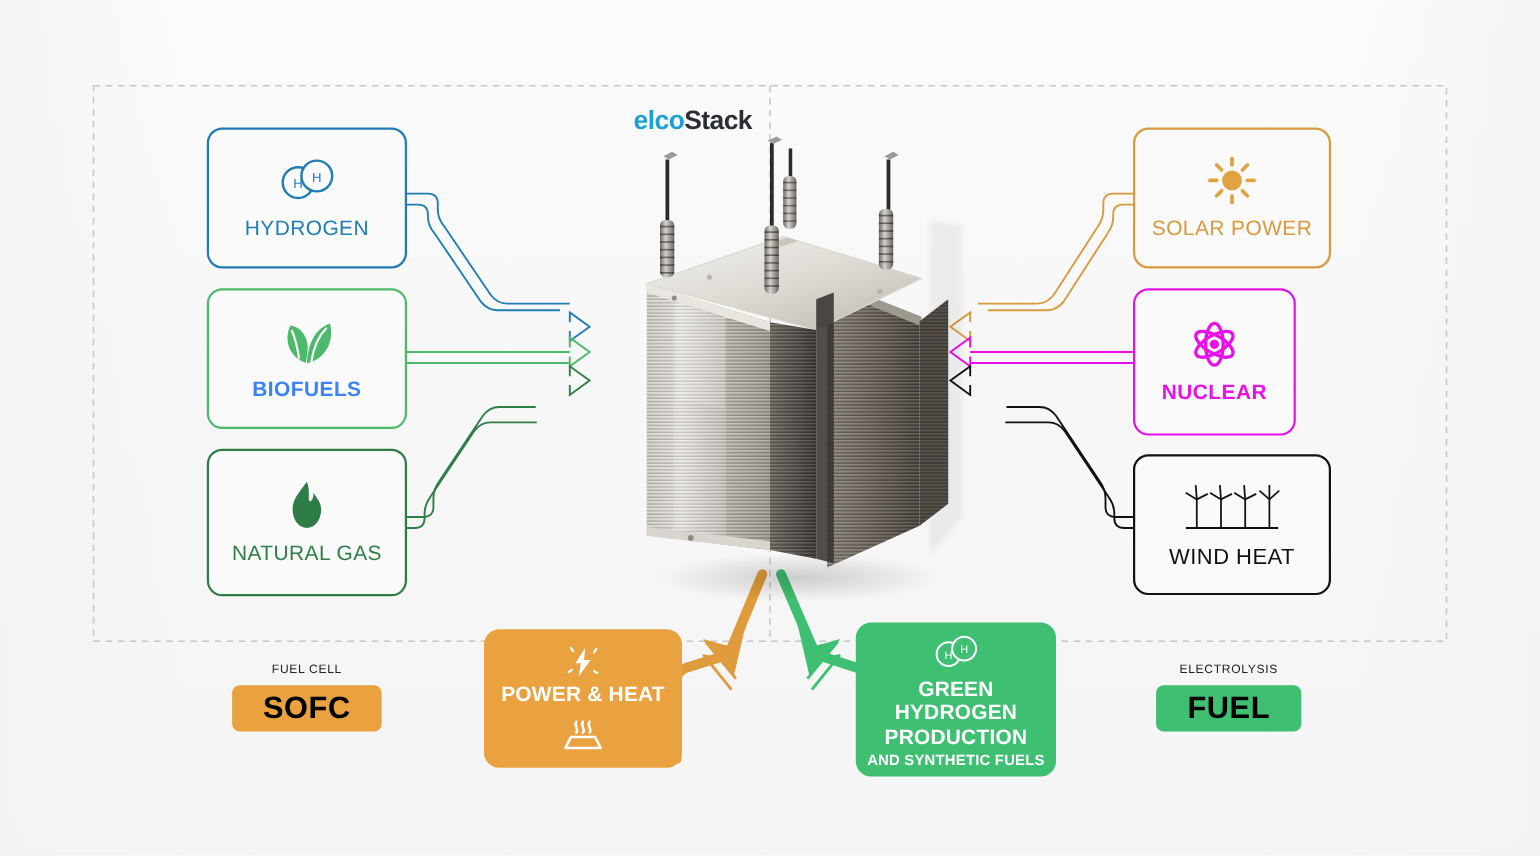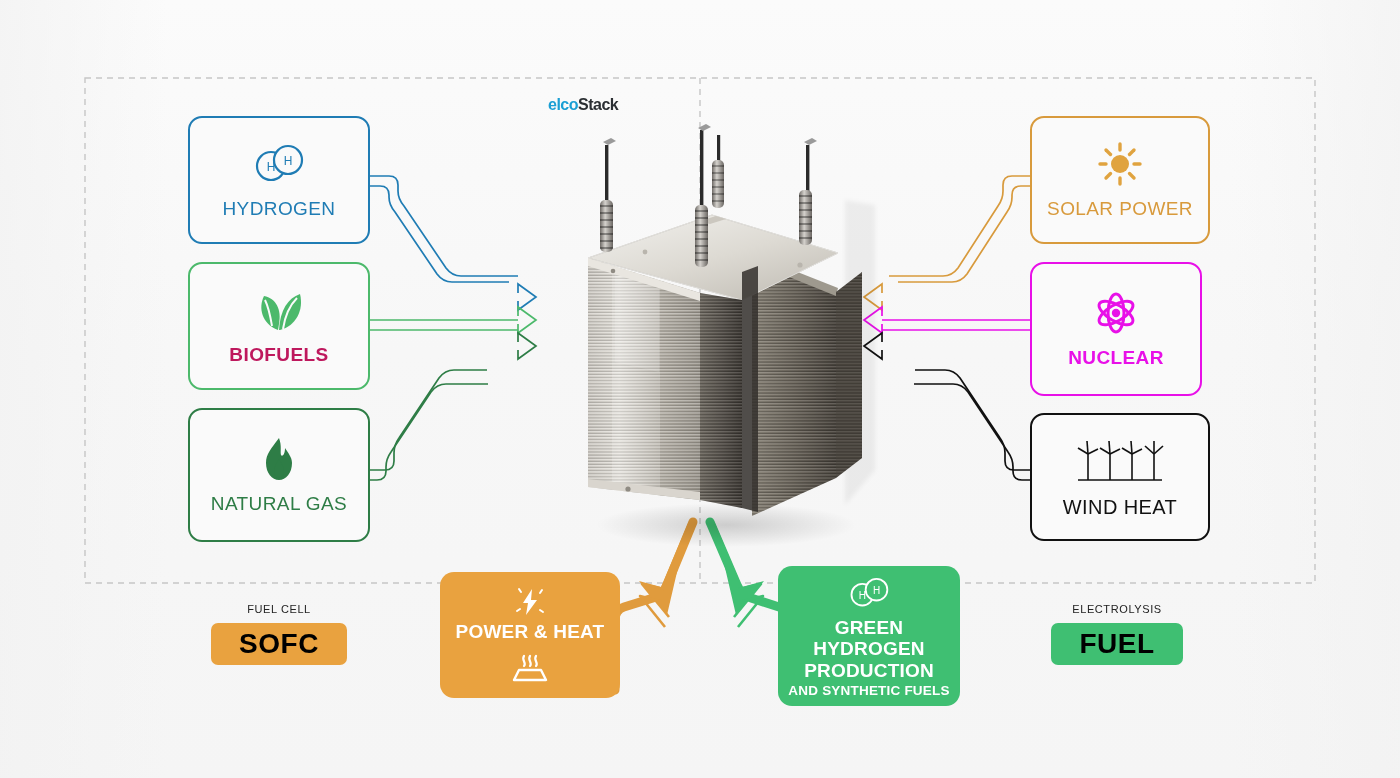--- a/index.html
+++ b/index.html
@@ -6,21 +6,21 @@
   body{width:1400px;height:778px;overflow:hidden;font-family:"Liberation Sans",sans-serif;}
   #stage{position:relative;width:1400px;height:778px;
          background:linear-gradient(180deg,#fbfbfb 0%,#f7f7f7 45%,#f5f5f5 100%);}
   #stage:before{content:"";position:absolute;inset:0;
      background:linear-gradient(90deg,rgba(242,242,242,.75) 0%,rgba(250,250,250,0) 12%,rgba(250,250,250,0) 88%,rgba(242,242,242,.75) 100%);
      pointer-events:none;}
   .layer{position:absolute;left:0;top:0;width:1400px;height:778px;}
   svg.layer{overflow:visible;}
 
   
-  #logo{position:absolute;left:548px;top:96px;font-size:16px;font-weight:bold;
+  #logo{position:absolute;left:576px;top:96px;font-size:24px;font-weight:bold;
         letter-spacing:-0.5px;white-space:nowrap;}
   #logo .a{color:#1b9fd4;}
   #logo .b{color:#2b2f33;}
 
   
   .card{position:absolute;border-radius:14px;background:#fafafa;border:2px solid #999;
         display:flex;flex-direction:column;align-items:center;justify-content:center;box-sizing:border-box;}
   .card .cap{font-size:19px;letter-spacing:.4px;text-align:left;line-height:1.18;margin-top:10px;}
   .ico{display:block;}
 
@@ -265,21 +265,21 @@
     <div class="cap" style="color:#1f7cb4;">HYDROGEN</div>
   </div>
 
   <div class="card" style="left:188px;top:262px;width:182px;height:128px;border-color:#4cb96b;">
     <svg class="ico" width="54" height="48" viewBox="0 0 54 48">
       <path d="M26 44 C10 38 6 22 12 10 C24 12 30 24 27 38 Z" fill="#4cb96b"></path>
       <path d="M27 44 C28 24 36 12 48 8 C52 24 44 40 28 44 Z" fill="#4cb96b"></path>
       <path d="M20 40 C18 28 16 20 13 14" fill="none" stroke="#fafafa" stroke-width="2"></path>
       <path d="M31 43 C33 30 38 19 45 12" fill="none" stroke="#fafafa" stroke-width="2"></path>
     </svg>
-    <div class="cap" style="color:#be185d;font-weight:bold;">BIOFUELS</div>
+    <div class="cap" style="color:#3b82f6;font-weight:bold;">BIOFUELS</div>
   </div>
 
   <div class="card" style="left:188px;top:408px;width:182px;height:134px;border-color:#2e7d46;">
     <svg class="ico" width="50" height="48" viewBox="0 0 50 48">
       <path d="M25 3 C17 14 12 19 12 28 C12 38 18 45 25 45 C32 45 38 38 38 28 C38 22 34 18 31 13
                C31 20 28 22 27 20 C26 17 28 11 25 3 Z" fill="#2e7d46"></path>
       <path d="M25 24 C22 29 20 32 20 35 C20 40 22 43 25 43 C28 43 30 40 30 35 C30 31 27 29 25 24 Z" fill="#2e7d46"></path>
     </svg>
     <div class="cap" style="color:#2e7d46;">NATURAL GAS</div>
   </div>
@@ -294,21 +294,21 @@
           <path d="M40 24 h6"></path>
         <path d="M12 10 l4.5 4.5"></path>
           <path d="M35.5 33.5 l4.5 4.5"></path>
         <path d="M40 10 l-4.5 4.5"></path>
           <path d="M16.5 33.5 l-4.5 4.5"></path>
       </g>
     </svg>
     <div class="cap" style="color:#d89a3c;">SOLAR POWER</div>
   </div>
 
-  <div class="card" style="left:1030px;top:262px;width:172px;height:134px;border-color:#e810e8;">
+  <div class="card" style="left:1030px;top:262px;width:148px;height:134px;border-color:#e810e8;">
     <svg class="ico" width="52" height="48" viewBox="0 0 52 48">
       <g fill="none" stroke="#e810e8" stroke-width="3">
         <ellipse cx="26" cy="24" rx="8" ry="19"></ellipse>
         <ellipse cx="26" cy="24" rx="8" ry="19" transform="rotate(60 26 24)"></ellipse>
         <ellipse cx="26" cy="24" rx="8" ry="19" transform="rotate(120 26 24)"></ellipse>
       </g>
       <circle cx="26" cy="24" r="4.2" fill="#e810e8"></circle>
     </svg>
     <div class="cap" style="color:#e810e8;font-weight:bold;">NUCLEAR</div>
   </div>

